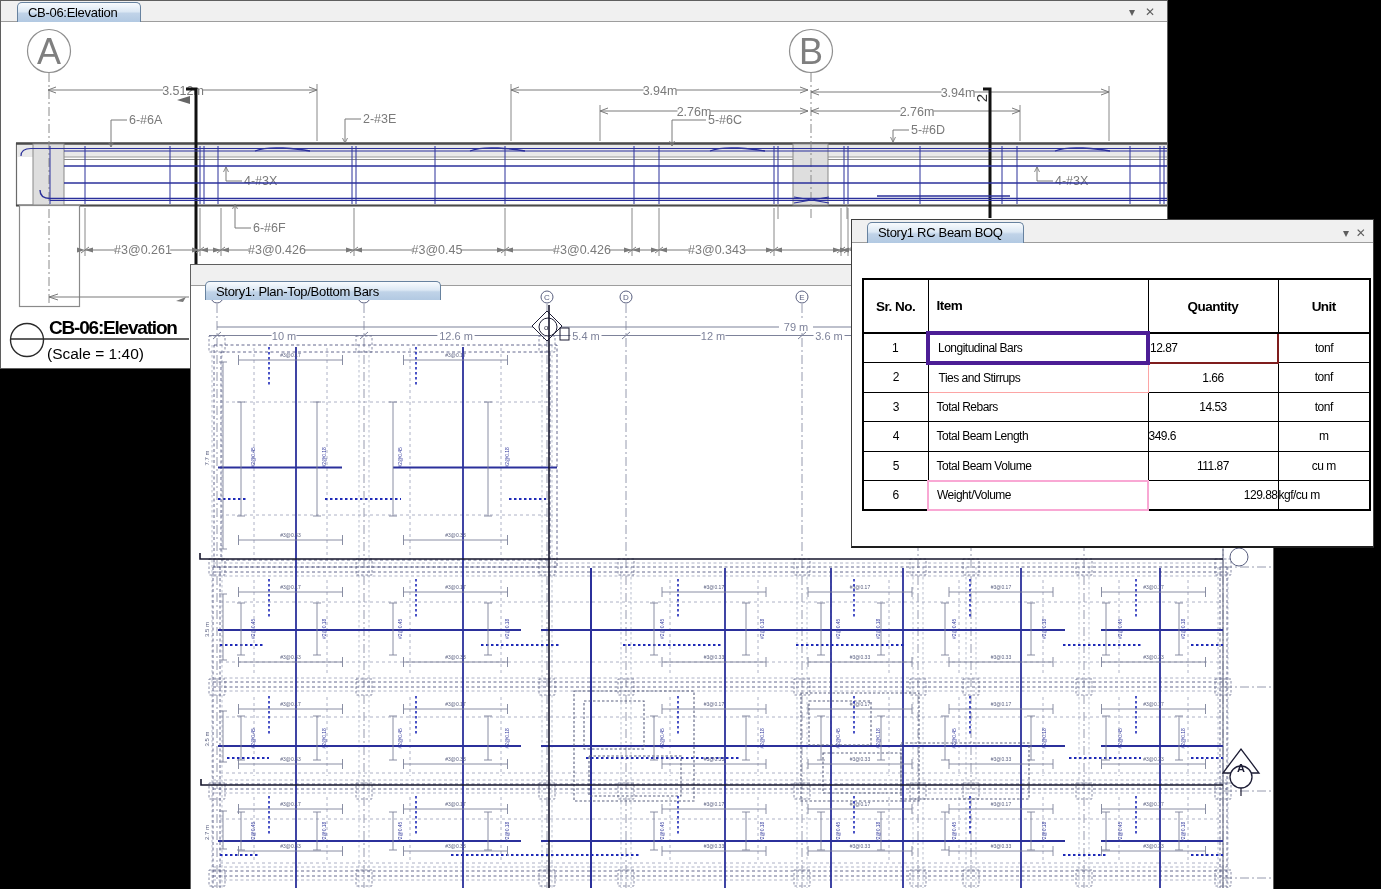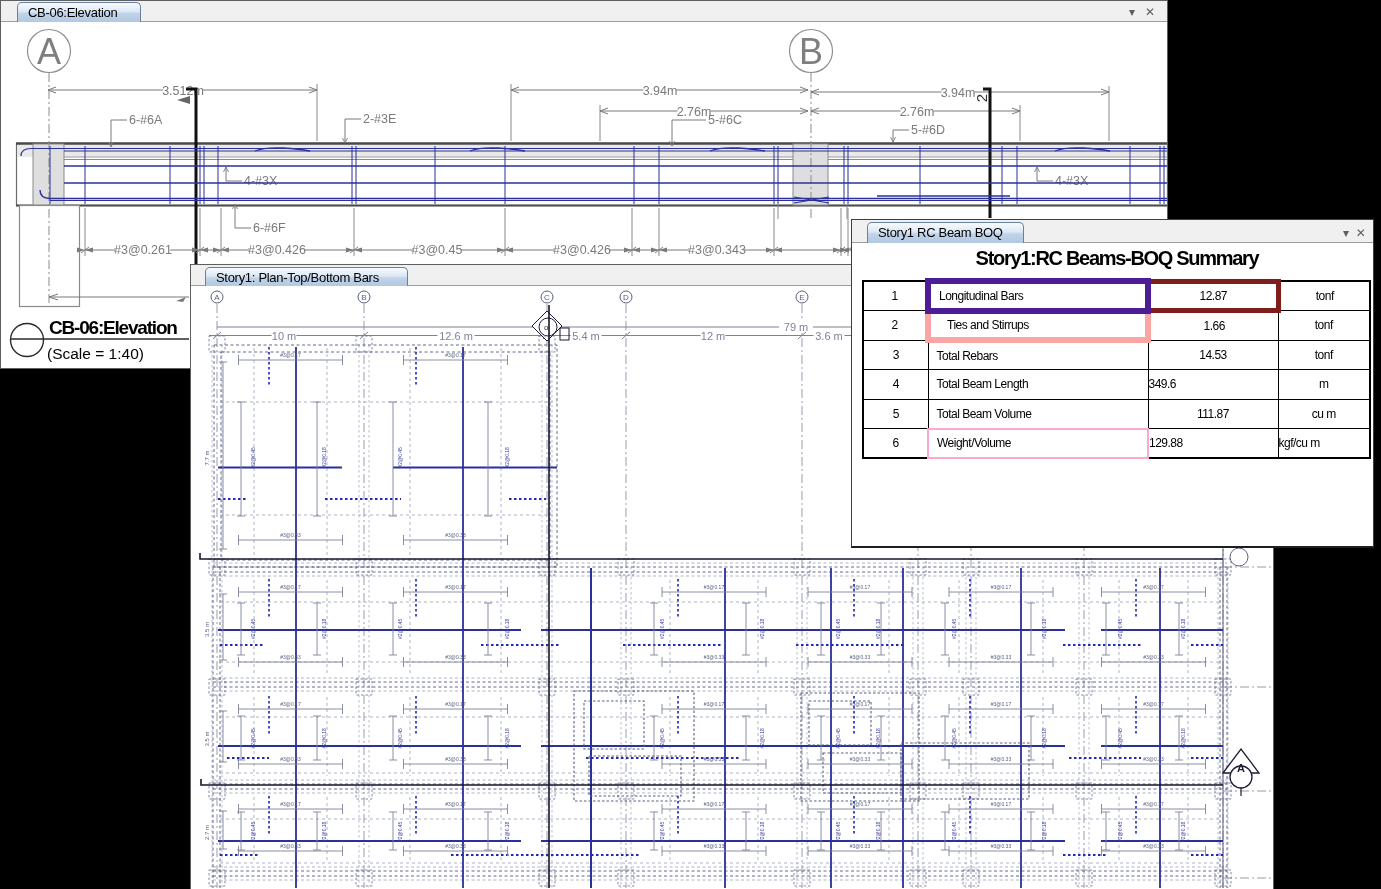--- a/index.html
+++ b/index.html
@@ -764,44 +764,49 @@
       <path d="M199,552 L199,558 L1222,558" stroke="#16162c" stroke-width="1.6" fill="none"></path>
       <path d="M200,778 L200,784 L1222,784" stroke="#16162c" stroke-width="1.6" fill="none"></path>
       <line x1="548" y1="304" x2="548" y2="889" stroke="#16162c" stroke-width="1.6"></line>
       <path d="M1222,772 L1240,748 L1258,772 Z" fill="white" stroke="#1d1d35" stroke-width="1.3"></path>
       <circle cx="1240" cy="776" r="11" fill="white" stroke="#1d1d35" stroke-width="1.3"></circle>
       <text x="1240" y="771" font-size="11" font-weight="bold" fill="#1d1d35" text-anchor="middle">A</text>
       <line x1="1240" y1="787" x2="1240" y2="795" stroke="#1d1d35" stroke-width="1.2"></line>
       <circle cx="1238" cy="556" r="9" fill="white" stroke="#5a6080" stroke-width="1"></circle>
     </svg>
     <div class="strip" style="height:21px"></div>
-    <div class="tab" style="left:14px;top:2px;width:203px;height:19px">Story1: Plan-Top/Bottom Bars</div>
+    <div class="tab" style="left:14px;top:16px;width:236px;height:19px">Story1: Plan-Top/Bottom Bars</div>
   </div>
 <div class="win" style="left:851px;top:219px;width:523px;height:329px;border-color:#3f3f3f;border-bottom:2px solid #1e1e1e">
     <div class="strip" style="height:23px"></div>
     <div class="tab" style="left:15px;top:2px;width:157px;height:21px">Story1 RC Beam BOQ</div>
     <div class="btns" style="left:491px;top:6px">▾&nbsp;&nbsp;✕</div>
-    <div style="position:absolute;left:5px;top:27px;width:520px;text-align:center;font-size:20px;font-weight:bold;letter-spacing:-1.3px">Story1:RC Beams-BOQ Summary</div>
     <table style="position:absolute;left:10px;top:58px;width:507px;border:2px solid #000;table-layout:fixed;font-size:12px;letter-spacing:-0.5px">
       <colgroup>
         <col style="width:65px">
         <col style="width:220px">
         <col style="width:130px">
         <col style="width:92px">
       </colgroup>
       <tbody>
+        <tr style="height:54px;font-size:13.5px">
+          <th style="border:1px solid #000;border-bottom:2.5px solid #000">Sr. No.</th>
+          <th style="border:1px solid #000;border-bottom:2.5px solid #000;text-align:left;padding-left:8px">Item</th>
+          <th style="border:1px solid #000;border-bottom:2.5px solid #000">Quantity</th>
+          <th style="border:1px solid #000;border-bottom:2.5px solid #000">Unit</th>
+        </tr>
         <tr style="height:29.5px">
           <td style="border:1px solid #000;text-align:center">1</td>
-          <td style="border:6px solid #4c1d95;padding-left:8px">Longitudinal Bars</td>
-          <td style="border:5px solid #7f1d1d;text-align:center">12.87</td>
+          <td style="border:4px solid #4c1d95;padding-left:8px">Longitudinal Bars</td>
+          <td style="border:2px solid #7f1d1d;">12.87</td>
           <td style="border:1px solid #000;text-align:center">tonf</td>
         </tr>
         <tr style="height:29.5px">
           <td style="border:1px solid #000;text-align:center">2</td>
-          <td style="border:6px solid #fca5a5;padding-left:16px">Ties and Stirrups</td>
+          <td style="border:1px solid #fca5a5;padding-left:10px">Ties and Stirrups</td>
           <td style="border:1px solid #000;text-align:center">1.66</td>
           <td style="border:1px solid #000;text-align:center">tonf</td>
         </tr>
         <tr style="height:29.5px">
           <td style="border:1px solid #000;text-align:center">3</td>
           <td style="border:1px solid #000;padding-left:8px">Total Rebars</td>
           <td style="border:1px solid #000;text-align:center">14.53</td>
           <td style="border:1px solid #000;text-align:center">tonf</td>
         </tr>
         <tr style="height:29.5px">
@@ -812,18 +817,18 @@
         </tr>
         <tr style="height:29.5px">
           <td style="border:1px solid #000;text-align:center">5</td>
           <td style="border:1px solid #000;padding-left:8px">Total Beam Volume</td>
           <td style="border:1px solid #000;text-align:center">111.87</td>
           <td style="border:1px solid #000;text-align:center">cu m</td>
         </tr>
         <tr style="height:29.5px">
           <td style="border:1px solid #000;text-align:center">6</td>
           <td style="border:2px solid #f9a8d4;padding-left:8px">Weight/Volume</td>
-          <td style="border:1px solid #000;text-align:left">129.88</td>
+          <td style="border:1px solid #000;text-align:right">129.88</td>
           <td style="border:1px solid #000;text-align:left">kgf/cu m</td>
         </tr>
       </tbody>
     </table>
   </div>
 
 </body></html>

